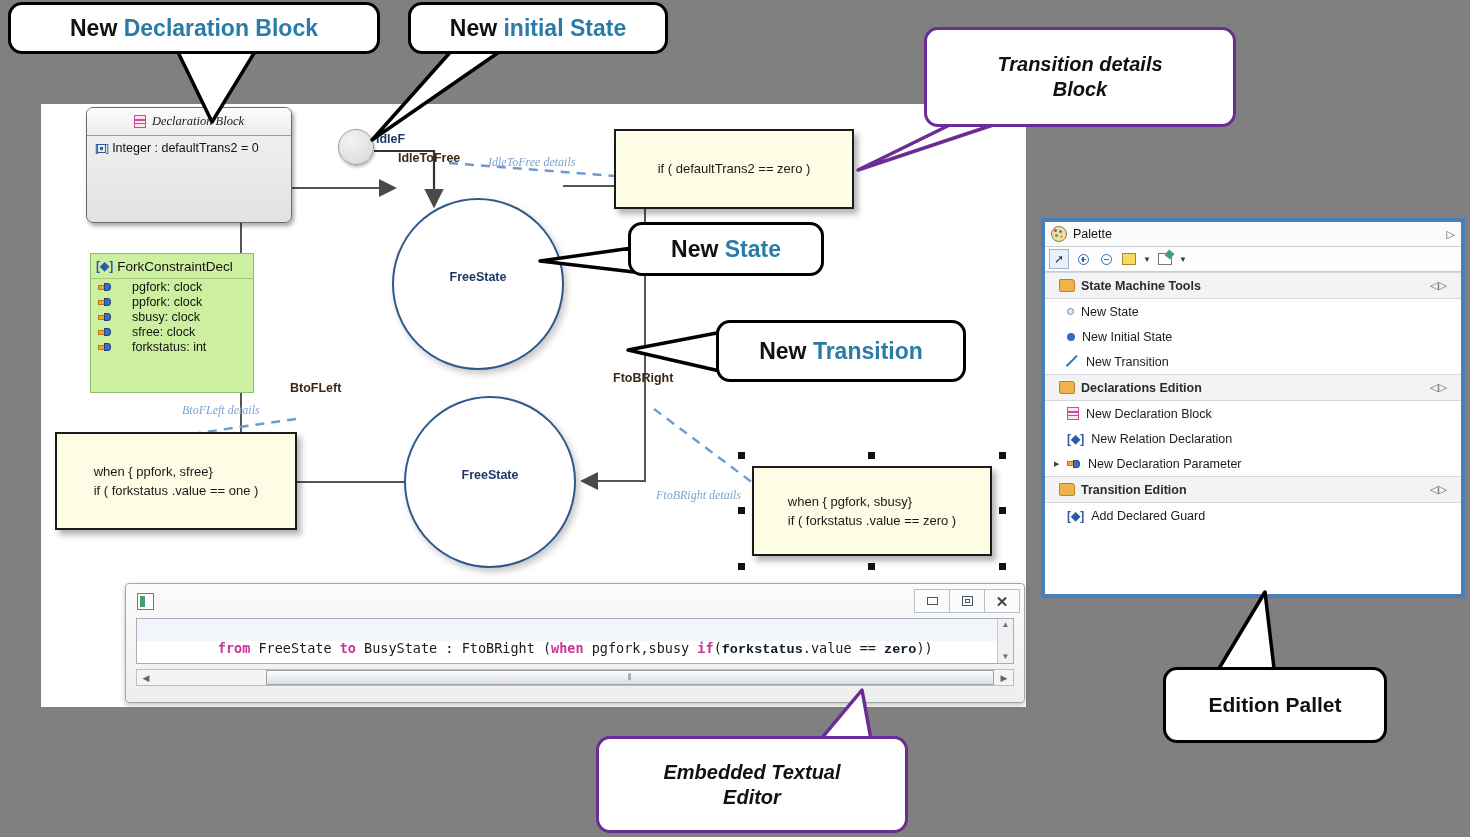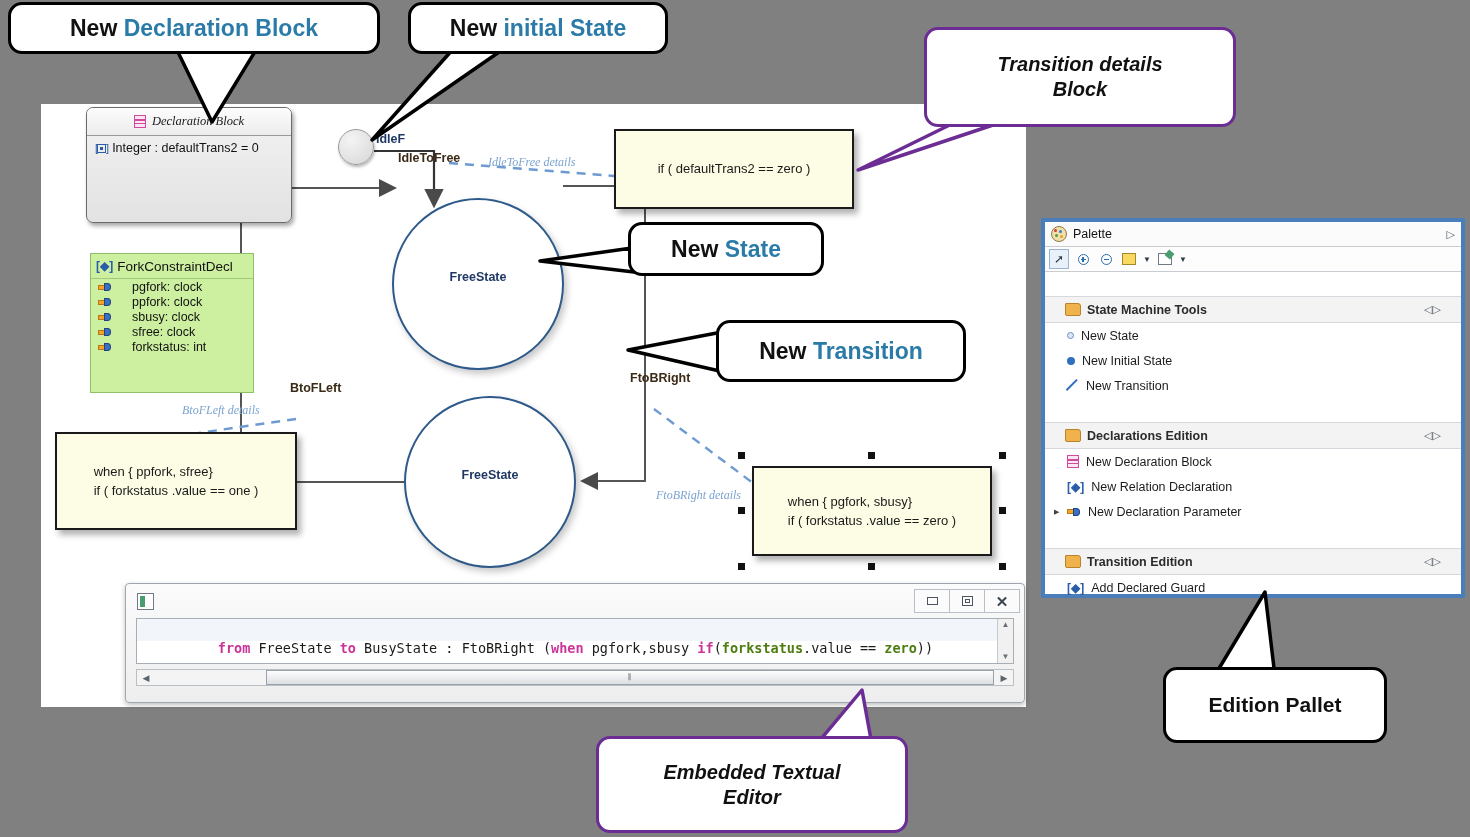--- a/index.html
+++ b/index.html
@@ -151,21 +151,21 @@
   #editor .code-area{
     margin:0 10px;height:46px;background:#ffffff;border:1px solid #a7aeb5;
     position:relative;box-sizing:border-box;overflow:hidden;
   }
   #editor .code-line{
     white-space:pre;font-family:"DejaVu Sans Mono",monospace;font-size:13.5px;
     padding:5px 0 0 32px;background:#f2f6fb;height:22px;box-sizing:border-box;
   }
   .cd-kw{color:#cc3399;font-weight:bold;}
   .cd-id{color:#1a1a1a;}
-  .cd-grn{color:#4d7c0f;font-weight:bold;}
+  .cd-grn{color:#0f172a;font-weight:bold;font-family:Liberation Mono, monospace;}
   .vscroll{
     position:absolute;right:0;top:0;width:15px;height:100%;
     background:#f1f1f1;border-left:1px solid #c5cad0;
     display:flex;flex-direction:column;justify-content:space-between;align-items:center;
   }
   .vscroll .ar{font-size:8px;color:#6a7078;line-height:1;padding:2px 0;}
   #editor .hscroll{
     margin:5px 10px 0 10px;height:17px;background:#f4f4f4;
     border:1px solid #b9bfc6;display:flex;align-items:center;box-sizing:border-box;
   }
@@ -207,23 +207,23 @@
   }
   .glyph-zin::before,.glyph-zout::before{
     content:"";position:absolute;left:2px;top:4px;width:5px;height:1.5px;background:#2a6fb0;
   }
   .glyph-zin::after{content:"";position:absolute;left:3.7px;top:2.2px;width:1.5px;height:5px;background:#2a6fb0;}
   .glyph-note{width:14px;height:12px;background:#f7d964;border:1px solid #a8892a;box-sizing:border-box;}
   .glyph-note2{width:14px;height:12px;background:#fff;border:1px solid #6f7a86;box-sizing:border-box;position:relative;}
   .glyph-note2::after{content:"";position:absolute;right:-2px;top:-3px;width:7px;height:7px;background:#4a9d6e;transform:rotate(40deg);}
   .caret{font-size:8px;color:#2e3b47;}
   .p-group{
-    height:25px;display:flex;align-items:center;gap:6px;padding:0 20px;
+    height:25px;display:flex;align-items:center;gap:6px;padding:0 14px;
     background:#f3f3f3;border-top:1px solid #d5d9dd;border-bottom:1px solid #d5d9dd;
-    font-size:12.5px;font-weight:bold;color:#2b2b2b;margin-top:24px;
+    font-size:12.5px;font-weight:bold;color:#2b2b2b;
   }
   .icon-folder{
     width:14px;height:11px;background:#f0b24a;border:1px solid #b8832a;
     border-radius:1px 3px 2px 2px;flex:none;
   }
   .p-group .p-collapse{font-weight:normal;}
   .p-item{
     height:25px;display:flex;align-items:center;gap:7px;padding-left:22px;
     font-size:12.5px;color:#1b1b1b;position:relative;
   }
@@ -323,21 +323,21 @@
 
 <div class="abs" id="initial-state"></div>
 <div class="abs lbl-state" style="left:376px;top:132px;">IdleF</div>
 
 <div class="abs lbl-trans" style="left:398px;top:151px;">IdleToFree</div>
 <div class="abs lbl-details" style="left:488px;top:155px;">IdleToFree details</div>
 
 <div class="abs lbl-trans" style="left:290px;top:381px;">BtoFLeft</div>
 <div class="abs lbl-details" style="left:182px;top:403px;">BtoFLeft details</div>
 
-<div class="abs lbl-trans" style="left:630px;top:371px;">FtoBRight</div>
+<div class="abs lbl-trans" style="left:613px;top:371px;">FtoBRight</div>
 <div class="abs lbl-details" style="left:656px;top:488px;">FtoBRight details</div>
 
 <div class="abs state-circle" id="free-state">
   <span class="lbl-state">FreeState</span>
 </div>
 <div class="abs state-circle" id="busy-state">
   <span class="lbl-state">FreeState</span>
 </div>
 
 <div class="abs note" id="note-idle">

